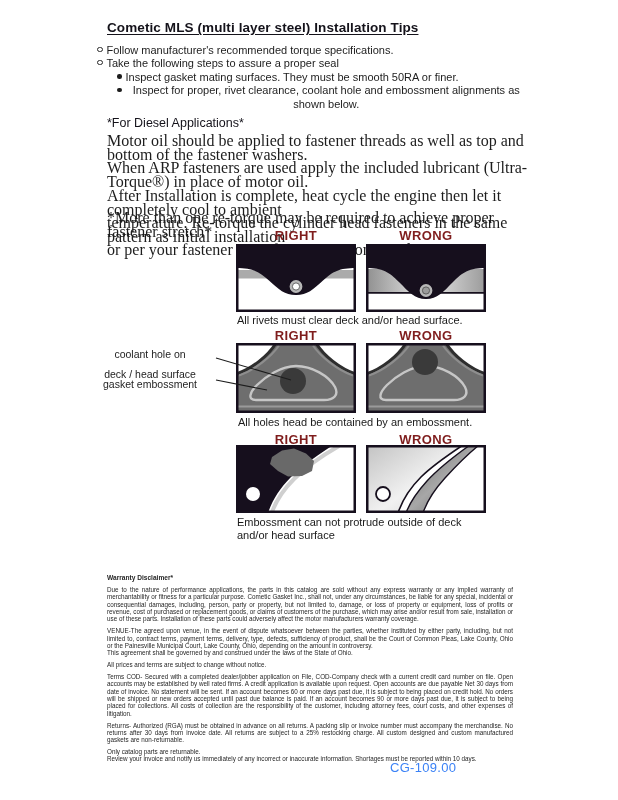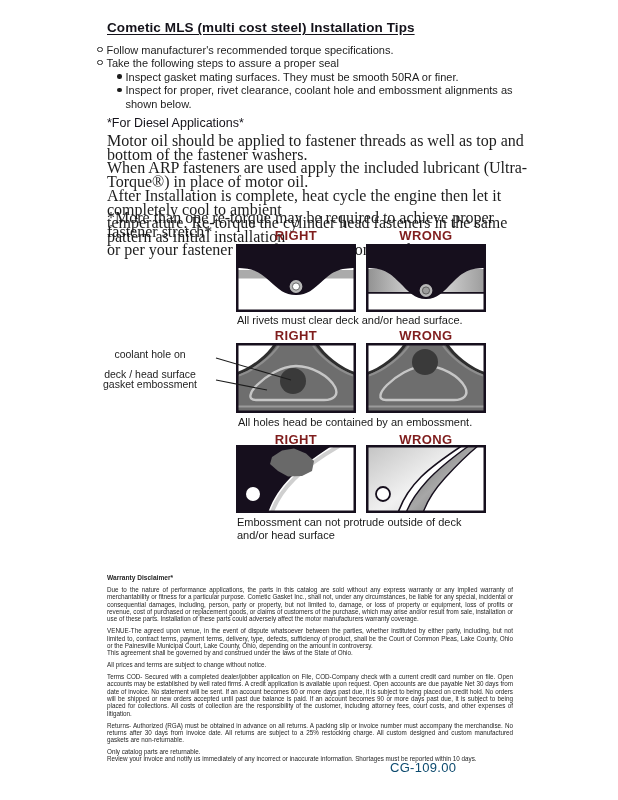--- a/index.html
+++ b/index.html
@@ -6,21 +6,21 @@
   .page {
     position:relative; width:618px; height:800px; background:#ffffff;
     font-family:"Liberation Sans", sans-serif; color:#1d1d1d; overflow:hidden;
   }
   .abs { position:absolute; }
   .title {
     left:107px; top:20px; font-size:13.5px; font-weight:bold;
     color:#14121a; text-decoration:underline; text-underline-offset:2px; letter-spacing:0.1px;
   }
   .tips { left:97px; top:44px; width:430px; font-size:11px; line-height:13.4px; }
-  .bullet { display:flex; align-items:baseline; }
+  .bullet { display:flex; align-items:baseline;text-align:center; }
   .bullet .dot { flex:0 0 auto; margin-right:4px; position:relative; top:-2px; }
   .dot.open { width:3.5px; height:3.5px; border:1px solid #2a2a2a; border-radius:50%; }
   .dot.fill { width:4.5px; height:4.5px; background:#1d1d1d; border-radius:50%; }
   .bullet.sub { margin-left:20px; }
   .diesel-h { left:107px; top:116px; font-size:12.5px; font-weight:normal; color:#14121a; }
   .para { font-size:16px; line-height:13.6px; white-space:pre-line;font-family:Liberation Serif, serif; }
   .diesel-p1 { left:107px; top:134px; width:430px; }
   .diesel-p2 { left:107px; top:169px; width:430px;margin-top:20px; }
   .diesel-note { left:107px; top:211px; width:430px; }
   .figlabel {
@@ -34,28 +34,28 @@
     left:86px; width:128px; text-align:center; font-size:10.5px; line-height:20px;
     color:#1d1d1d; white-space:pre-line;
   }
   .leader { left:0; top:328px; pointer-events:none; }
   .disclaimer { left:107px; top:574px; width:406px; color:#262626; }
   .disclaimer .dh { font-size:6.6px; font-weight:bold; margin:0 0 5px 0; }
   .disclaimer p {
     font-size:6.3px; line-height:7.35px; margin:0 0 4.5px 0;
     text-align:justify; white-space:pre-line;
   }
-  .footer-code { left:390px; top:760px; font-size:13px; color:#0c4a6e; letter-spacing:0.3px; }
+  .footer-code { left:390px; top:760px; font-size:13px; color:#3b82f6; letter-spacing:0.3px; }
 </style>
 </head>
 <body>
 
 <div class="page">
 
-  <div class="abs title">Cometic MLS (multi cost steel) Installation Tips</div>
+  <div class="abs title">Cometic MLS (multi layer steel) Installation Tips</div>
 
   <div class="abs tips">
     <div class="bullet">
       <span class="dot open"></span>
       <span>Follow manufacturer's recommended torque specifications.</span>
     </div>
     <div class="bullet">
       <span class="dot open"></span>
       <span>Take the following steps to assure a proper seal</span>
     </div>

